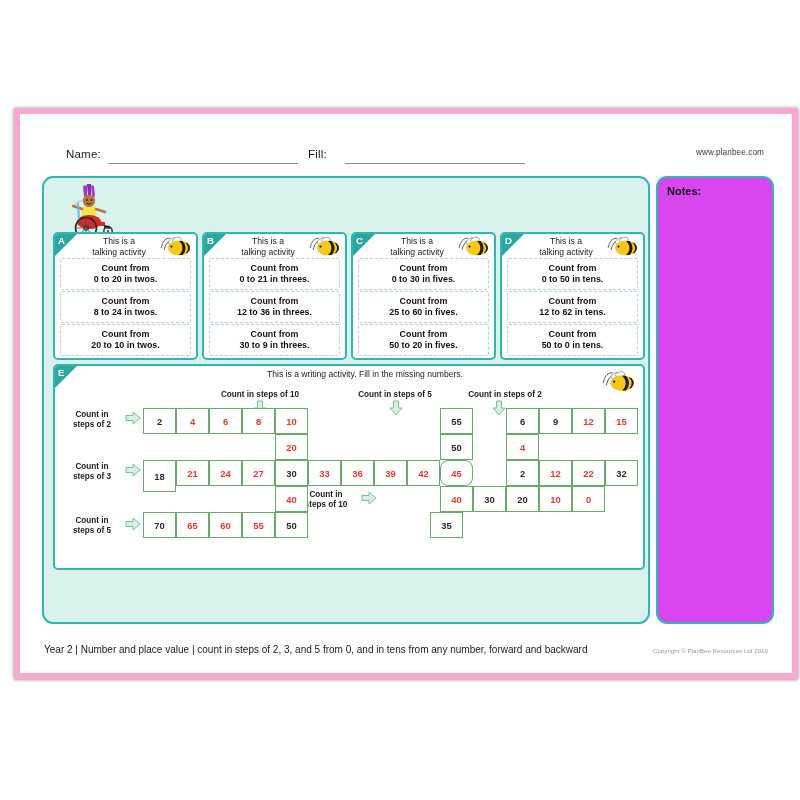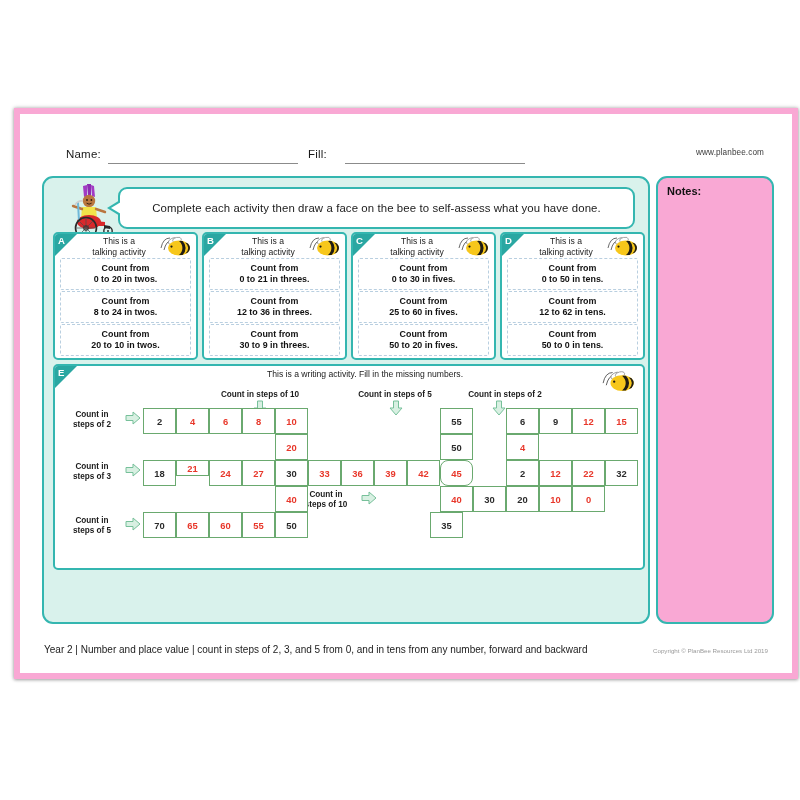--- a/index.html
+++ b/index.html
@@ -24,21 +24,21 @@
   .planbee{position:absolute;right:28px;top:4px;font-size:8.2px;color:#3b3b3b;letter-spacing:.1px;}
 
   
   .panel{
     position:absolute;left:22px;top:62px;width:604px;height:444px;
     background:#d9f2ec;
     border:2.4px solid #34b6b0;border-radius:11px;
   }
   .notes{
     position:absolute;left:636px;top:62px;width:114px;height:444px;
-    background:#f9a8d4;border:2.4px solid #34b6b0;border-radius:11px;
+    background:#d946ef;border:2.4px solid #34b6b0;border-radius:11px;
   }
   .notes .nlab{position:absolute;left:9px;top:7px;font-size:11px;font-weight:bold;color:#111;}
 
   
   .bubble{
     position:absolute;left:74px;top:9px;width:513px;height:38px;
     background:#fff;border:2.2px solid #34b6b0;border-radius:9px;
     display:flex;align-items:center;justify-content:center;
   }
   .bubble span{font-size:11.4px;color:#1b1b1b;letter-spacing:.1px;}
@@ -163,23 +163,20 @@
 
         <circle cx="24" cy="47" r="10.5" fill="none" stroke="#2b2b2b" stroke-width="1.6"></circle>
         <circle cx="24" cy="47" r="2.2" fill="none" stroke="#2b2b2b" stroke-width="1.2"></circle>
         <path d="M24 37 L24 57 M14 47 L34 47 M17 40 L31 54 M31 40 L17 54" stroke="#4a4a4a" stroke-width="0.7"></path>
 
         <circle cx="46" cy="50" r="4.2" fill="none" stroke="#2b2b2b" stroke-width="1.4"></circle>
         <circle cx="46" cy="50" r="1" fill="#2b2b2b"></circle>
       </svg>
     </div>
 
-    <div class="bubble">
-      <span>Complete each activity then draw a face on the bee to self-assess what you have done.</span>
-    </div>
 
     <div class="cards">
 
       <div class="card" style="left:0px;">
         <div class="corner"></div>
         <div class="cl">A</div>
         <div class="tal">
           <div>This is a</div>
           <div>talking activity</div>
         </div>
@@ -414,22 +411,22 @@
       </div>
 
       <div class="cell given" style="left:88px;top:42px;width:33px;height:26px;">2</div>
       <div class="cell ans" style="left:121px;top:42px;width:33px;height:26px;">4</div>
       <div class="cell ans" style="left:154px;top:42px;width:33px;height:26px;">6</div>
       <div class="cell ans" style="left:187px;top:42px;width:33px;height:26px;">8</div>
       <div class="cell ans" style="left:220px;top:42px;width:33px;height:26px;">10</div>
 
       <div class="cell ans" style="left:220px;top:68px;width:33px;height:26px;">20</div>
 
-      <div class="cell given" style="left:88px;top:94px;width:33px;height:26px;">18</div>
-      <div class="cell ans" style="left:121px;top:94px;width:33px;height:16px;">21</div>
+      <div class="cell given" style="left:88px;top:94px;width:33px;height:32px;">18</div>
+      <div class="cell ans" style="left:121px;top:94px;width:33px;height:26px;">21</div>
       <div class="cell ans" style="left:154px;top:94px;width:33px;height:26px;">24</div>
       <div class="cell ans" style="left:187px;top:94px;width:33px;height:26px;">27</div>
       <div class="cell given" style="left:220px;top:94px;width:33px;height:26px;">30</div>
 
       <div class="cell ans" style="left:253px;top:94px;width:33px;height:26px;">33</div>
       <div class="cell ans" style="left:286px;top:94px;width:33px;height:26px;">36</div>
       <div class="cell ans" style="left:319px;top:94px;width:33px;height:26px;">39</div>
       <div class="cell ans" style="left:352px;top:94px;width:33px;height:26px;">42</div>
       <div class="cell ans" style="left:385px;top:94px;width:33px;height:26px;border-radius:8px;">45</div>
 

